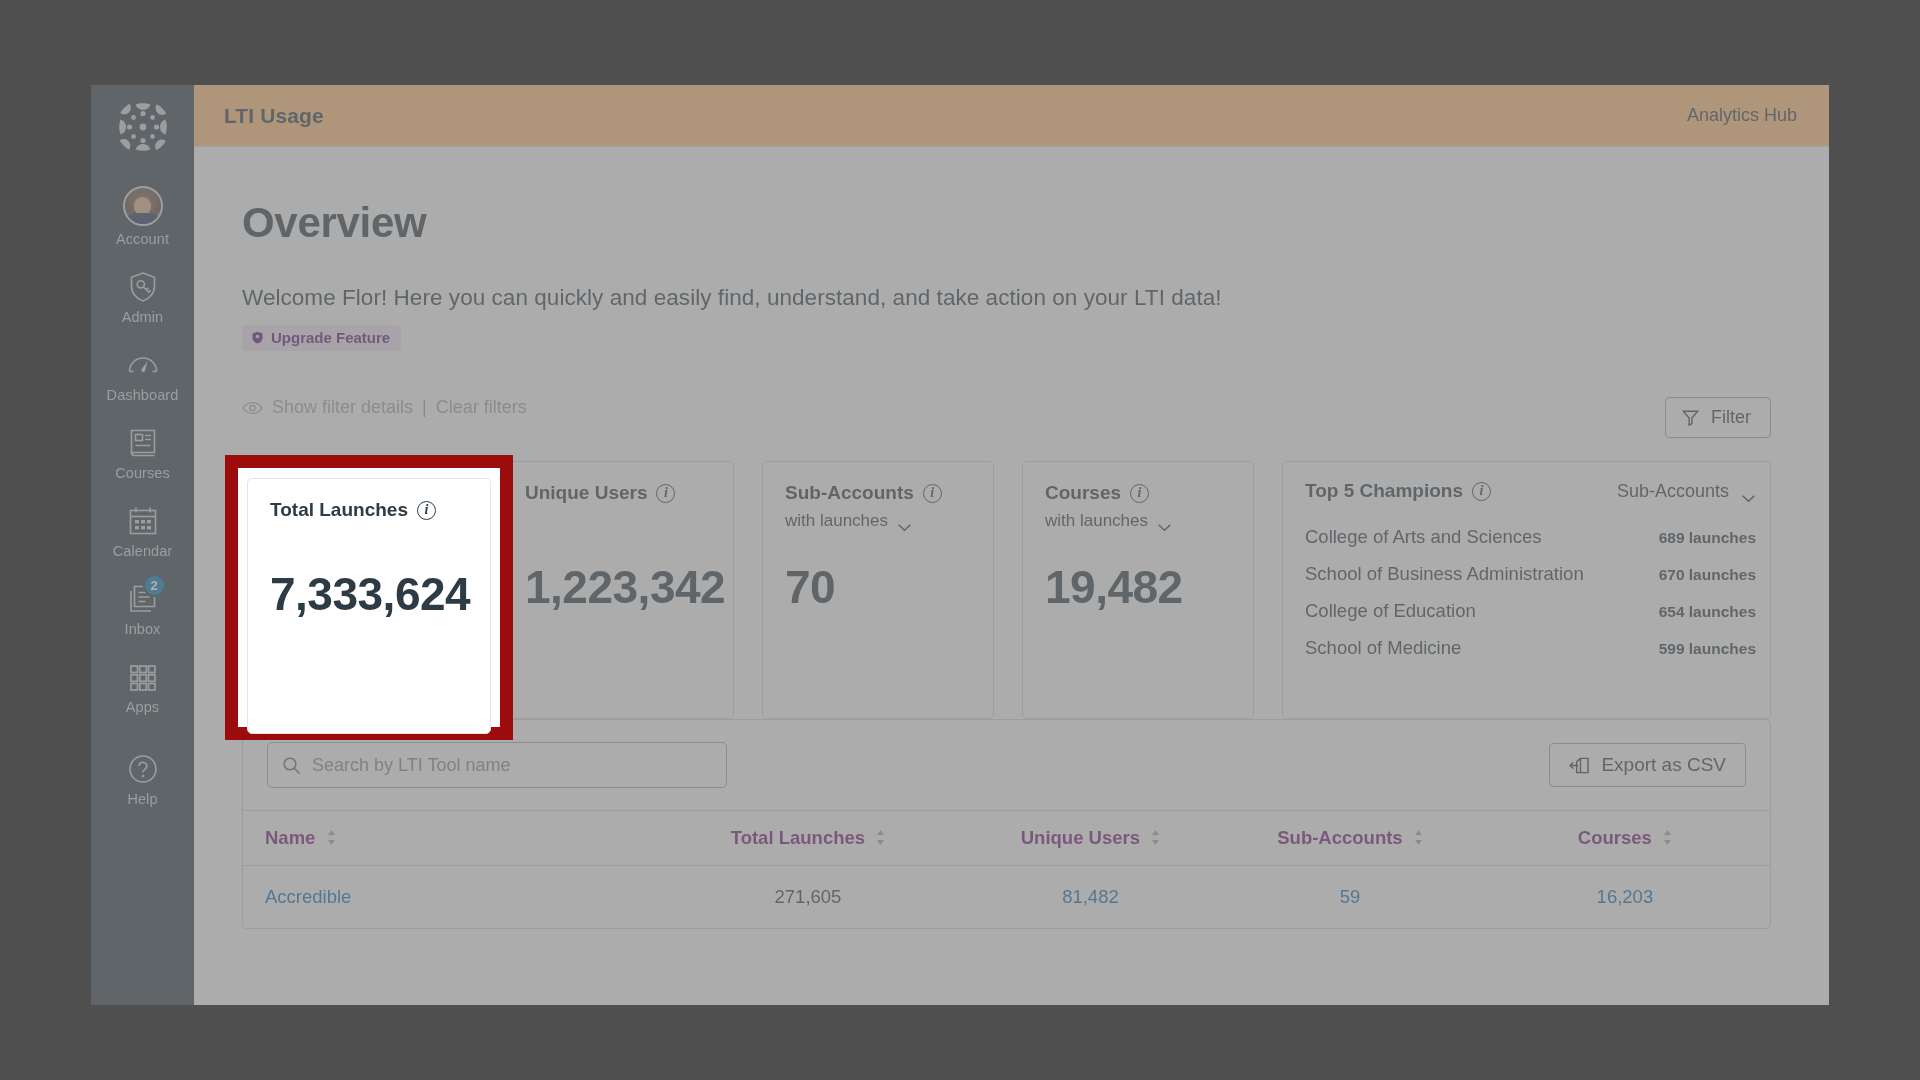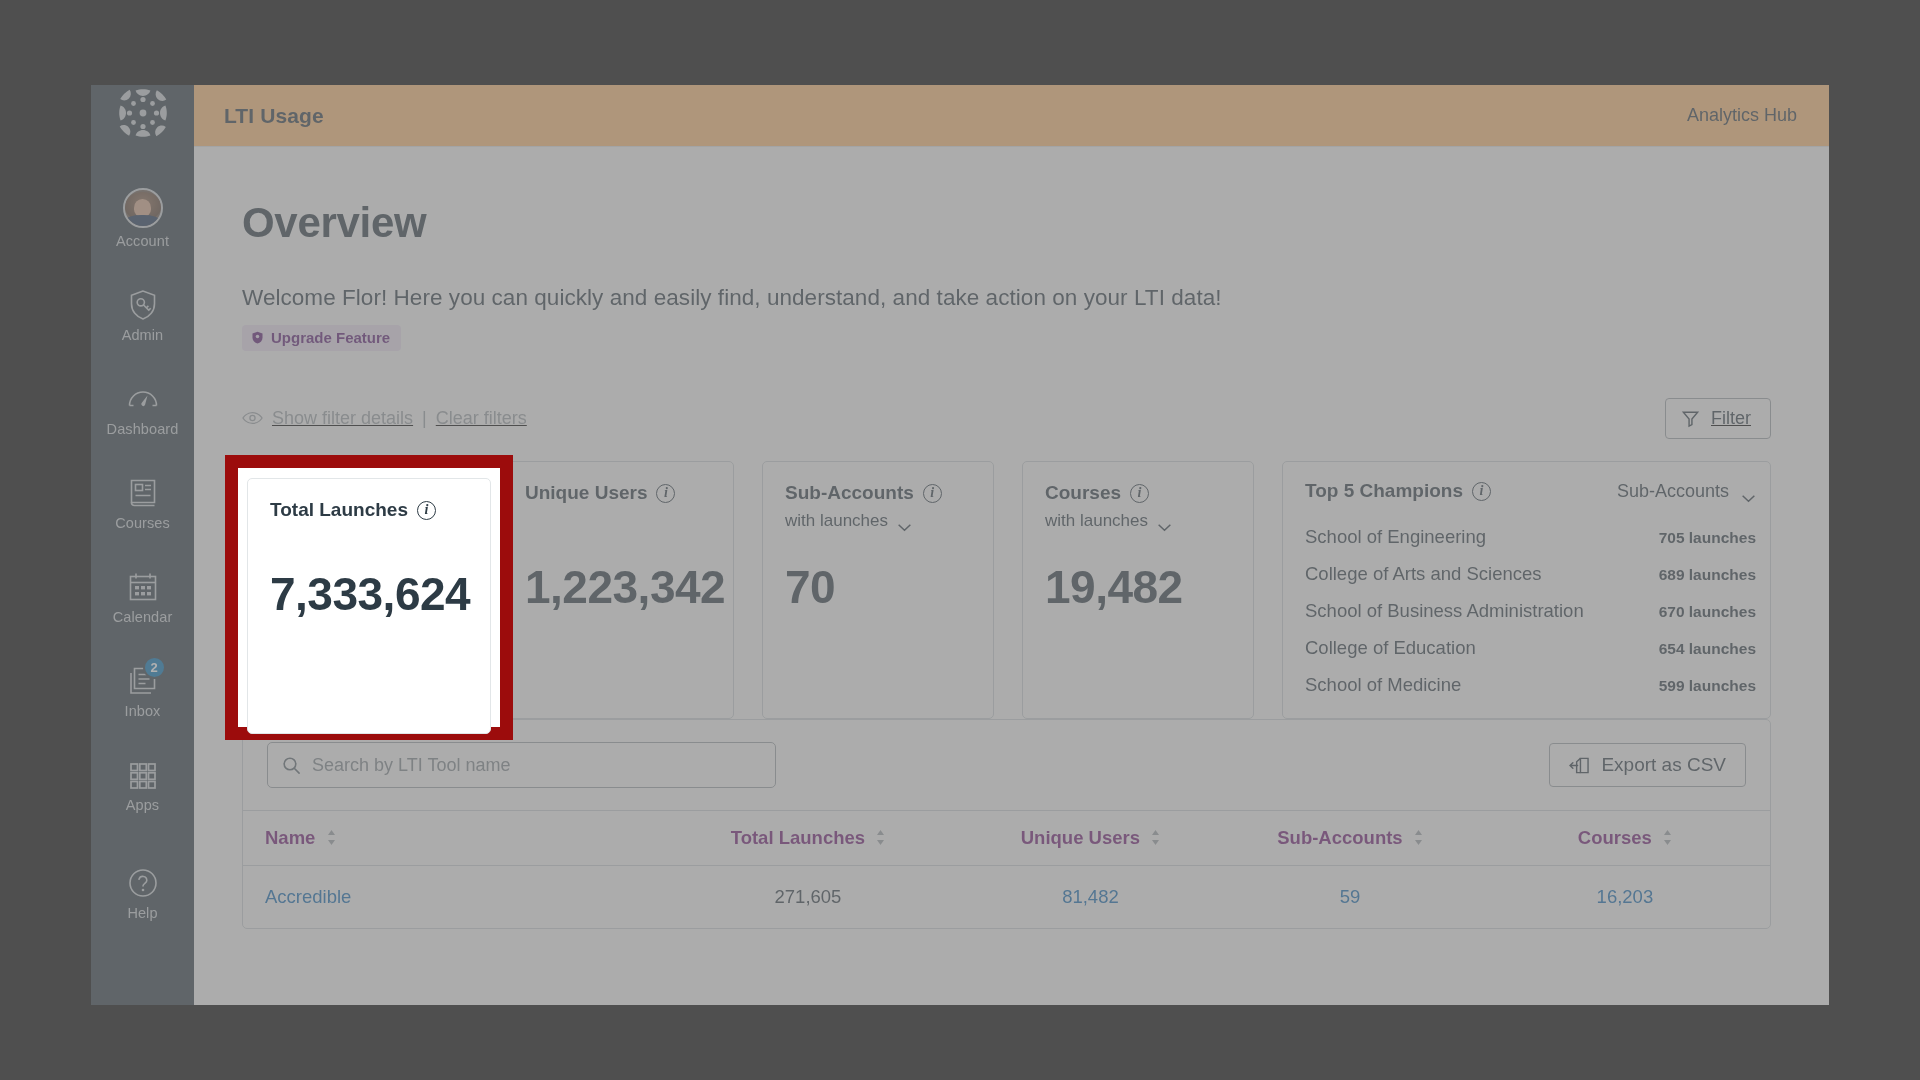--- a/index.html
+++ b/index.html
@@ -36,21 +36,21 @@
   }
 
   
   #sidebar {
     position: absolute;
     left: 0; top: 0;
     width: 103px; height: 100%;
     background: #2d3b45;
     display: flex; flex-direction: column;
     align-items: center;
-    gap: 16px;
+    padding-top: 14px;
   }
   .canvas-logo { width: 56px; height: 56px; margin-bottom: 20px; }
   .nav-item {
     width: 103px;
     display: flex; flex-direction: column;
     align-items: center;
     padding: 11px 0 11px 0;
     text-decoration: none;
     cursor: pointer;
   }
@@ -134,24 +134,23 @@
     display: inline-flex; align-items: center; gap: 7px;
     background: #e6dced;
     color: #5c1c75;
     border-radius: 4px;
     padding: 4px 11px 5px 9px;
     font-size: 15px; font-weight: 700;
   }
 
   
   .filter-row {
-    display: flex; align-items: center;
+    display: flex; align-items: flex-start;
     margin-top: 46px;
     height: 42px;
-    text-decoration: underline;
   }
   .filter-links {
     display: flex; align-items: center; gap: 9px;
     color: #9aa1a6; font-size: 18px;
   }
   .filter-links .sep { color: #9aa1a6; }
   .filter-links a { color: #9aa1a6; text-decoration: none; cursor: pointer; }
   .filter-btn {
     margin-left: auto;
     display: inline-flex; align-items: center; gap: 11px;
@@ -242,21 +241,21 @@
     border-radius: 5px;
   }
   .tools-toolbar {
     display: flex; align-items: center;
     padding: 22px 24px;
   }
   .search-box {
     display: flex; align-items: center; gap: 11px;
     border: 1px solid #9aa1a6;
     border-radius: 5px;
-    width: 509px; height: 46px;
+    width: 460px; height: 46px;
     padding: 0 14px;
     background: transparent;
   }
   .search-box input {
     border: none; outline: none; background: transparent;
     font-size: 18px; color: #2d3b45;
     font-family: "Liberation Sans", sans-serif;
     width: 100%;
   }
   .search-box input::placeholder { color: #7d868c; }
@@ -563,24 +562,20 @@
             <span class="champ-select">
               <span>Sub-Accounts</span>
               <span class="chev">
                 <svg viewBox="0 0 16 10" width="15" height="9" fill="none" stroke="#2d3b45" stroke-width="1.7">
                     <path d="M1.5 2l6.5 6 6.5-6"></path>
                   </svg>
               </span>
             </span>
           </div>
           <div class="champ-list">
-            <div class="champ-row">
-              <span>School of Engineering</span>
-              <span class="num">705 launches</span>
-            </div>
             <div class="champ-row">
               <span>College of Arts and Sciences</span>
               <span class="num">689 launches</span>
             </div>
             <div class="champ-row">
               <span>School of Business Administration</span>
               <span class="num">670 launches</span>
             </div>
             <div class="champ-row">
               <span>College of Education</span>

